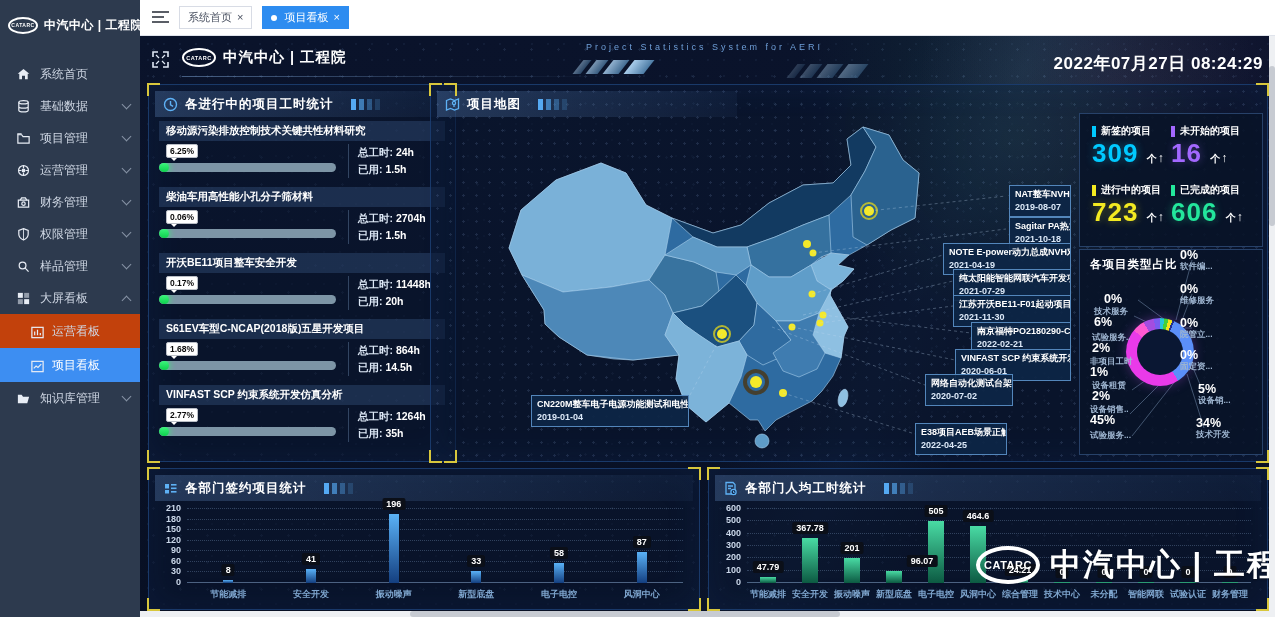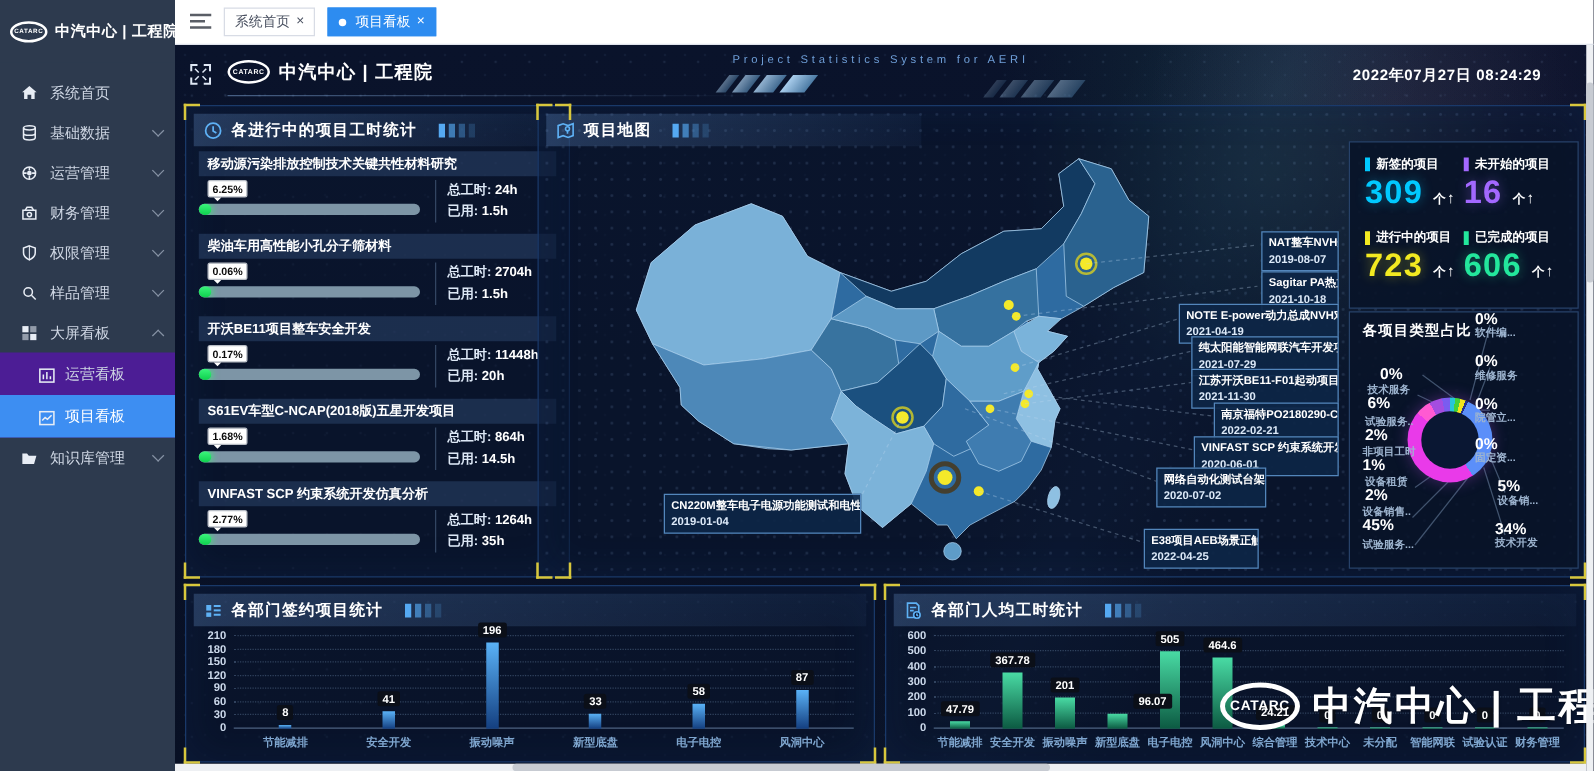--- a/index.html
+++ b/index.html
@@ -10,21 +10,21 @@
   .sidebar{position:absolute;left:0;top:0;width:140px;height:617px;background:#2d3a4e;z-index:30}
   .logo-row{height:50px;display:flex;align-items:center;gap:6px;padding:0 8px;background:#2d3a4e}
   .oval{width:30px;height:17px;border:2px solid #fff;border-radius:50%;display:flex;align-items:center;justify-content:center;font-size:5px;font-weight:bold;color:#fff;letter-spacing:.5px;flex:none}
   .logo-row b{font-size:12px;letter-spacing:.5px;white-space:nowrap}
   .menu{padding-top:8px}
   .mi{height:32px;display:flex;align-items:center;gap:9px;padding:0 10px 0 16px;font-size:12px;color:#cfd7e4;cursor:pointer}
   .mi .ic{width:15px;height:15px;flex:none;color:#e8edf5}
   .mi .ic svg{width:15px;height:15px;display:block}
   .chev{margin-left:auto;width:7px;height:7px;border-right:1.5px solid #8793a5;border-bottom:1.5px solid #8793a5;transform:rotate(45deg);margin-top:-3px}
   .chev.up{transform:rotate(-135deg);margin-top:4px}
-  .submenu{background:#4c1d95}
+  .submenu{background:#c2410c}
   .mi.sub{padding-left:30px;height:34px;font-size:12px}
   .mi.sub.active{background:#3d8ef2;color:#fff}
   .mi.sub .ic{width:13px;height:13px}
 
   
   .main{position:absolute;left:140px;top:0;width:1135px;height:617px}
   .tabbar{height:36px;background:#fff;border-bottom:1px solid #e0e4ec;display:flex;align-items:center;gap:10px;padding:0 12px;position:relative;z-index:25}
   .hamb{width:17px;height:13px;position:relative;cursor:pointer}
   .hamb i{position:absolute;left:0;right:0;height:2px;background:#5a5e66}
   .hamb i:nth-child(1){top:0}.hamb i:nth-child(2){top:5px;width:70%}.hamb i:nth-child(3){top:10px}
@@ -51,21 +51,21 @@
   .brand-line{position:absolute;left:42px;top:40px;width:420px;height:1px;background:linear-gradient(90deg,rgba(130,170,220,.5),rgba(130,170,220,0))}
   .head-center{position:absolute;left:0;right:0;top:4px;text-align:center}
   .head-center h1{font-size:21px;letter-spacing:2px;color:#fff;text-shadow:0 0 10px rgba(120,180,255,.4);font-weight:bold}
   .head-center .sub{font-size:9px;color:#6f9fd8;letter-spacing:3px;margin-top:2px}
   .slashes{position:absolute;top:24px;display:flex;gap:5px}
   .slashes i{height:14px;transform:skewX(-38deg);background:linear-gradient(90deg,#a9cdec,#4c7ba4)}
   .slashes.lft{left:438px}
   .slashes.rgt{left:652px;opacity:.45;top:28px}
   .slashes i:nth-child(1){width:8px;opacity:.5}.slashes i:nth-child(2){width:12px;opacity:.7}
   .slashes i:nth-child(3){width:16px;opacity:.85}.slashes i:nth-child(4){width:20px}
-  .dt{position:absolute;right:36px;top:16px;font-size:12px;font-weight:bold;letter-spacing:.5px}
+  .dt{position:absolute;right:6px;top:16px;font-size:17px;font-weight:bold;letter-spacing:.5px}
 
   
   .panel{position:absolute;background:rgba(10,22,46,.58);border:1px solid rgba(28,64,116,.85);box-shadow:inset 0 0 34px rgba(25,70,140,.14)}
   .corners i{position:absolute;width:13px;height:13px;border:2px solid #d8c73c;z-index:3}
   .corners i.tl{top:-2px;left:-2px;border-right:none;border-bottom:none}
   .corners i.tr{top:-2px;right:-2px;border-left:none;border-bottom:none}
   .corners i.bl{bottom:-2px;left:-2px;border-right:none;border-top:none}
   .corners i.br{bottom:-2px;right:-2px;border-left:none;border-top:none}
   .phead{height:26px;margin:6px 6px 4px;display:flex;align-items:center;gap:7px;padding:0 8px;
     background:linear-gradient(90deg,rgba(96,136,190,.32),rgba(60,92,140,.10));font-size:12.5px;font-weight:bold;letter-spacing:1px;color:#fff}
@@ -154,20 +154,30 @@
         <span>系统首页</span>
       </div>
       <div class="mi">
         <span class="ic">
           <svg viewBox="0 0 16 16" fill="none" stroke="currentColor" stroke-width="1.3">
             <ellipse cx="8" cy="3.5" rx="5" ry="1.8"></ellipse>
             <path d="M3 3.5v8.5c0 1 2.2 1.8 5 1.8s5-.8 5-1.8V3.5M3 8c0 1 2.2 1.8 5 1.8s5-.8 5-1.8"></path>
           </svg>
         </span>
         <span>基础数据</span>
+        <span class="chev"></span>
+      </div>
+      <div class="mi">
+        <span class="ic">
+          <svg viewBox="0 0 16 16" fill="none" stroke="currentColor" stroke-width="1.3">
+            <path d="M2 4h4l1.5 2H14v7H2z"></path>
+            <path d="M2 4V3h4"></path>
+          </svg>
+        </span>
+        <span>项目管理</span>
         <span class="chev"></span>
       </div>
       <div class="mi">
         <span class="ic">
           <svg viewBox="0 0 16 16" fill="none" stroke="currentColor" stroke-width="1.3">
             <circle cx="8" cy="8" r="5.3"></circle>
             <path d="M8 2.7v3M8 10.3v3M2.7 8h3M10.3 8h3"></path>
             <circle cx="8" cy="8" r="1.4" fill="currentColor"></circle>
           </svg>
         </span>

